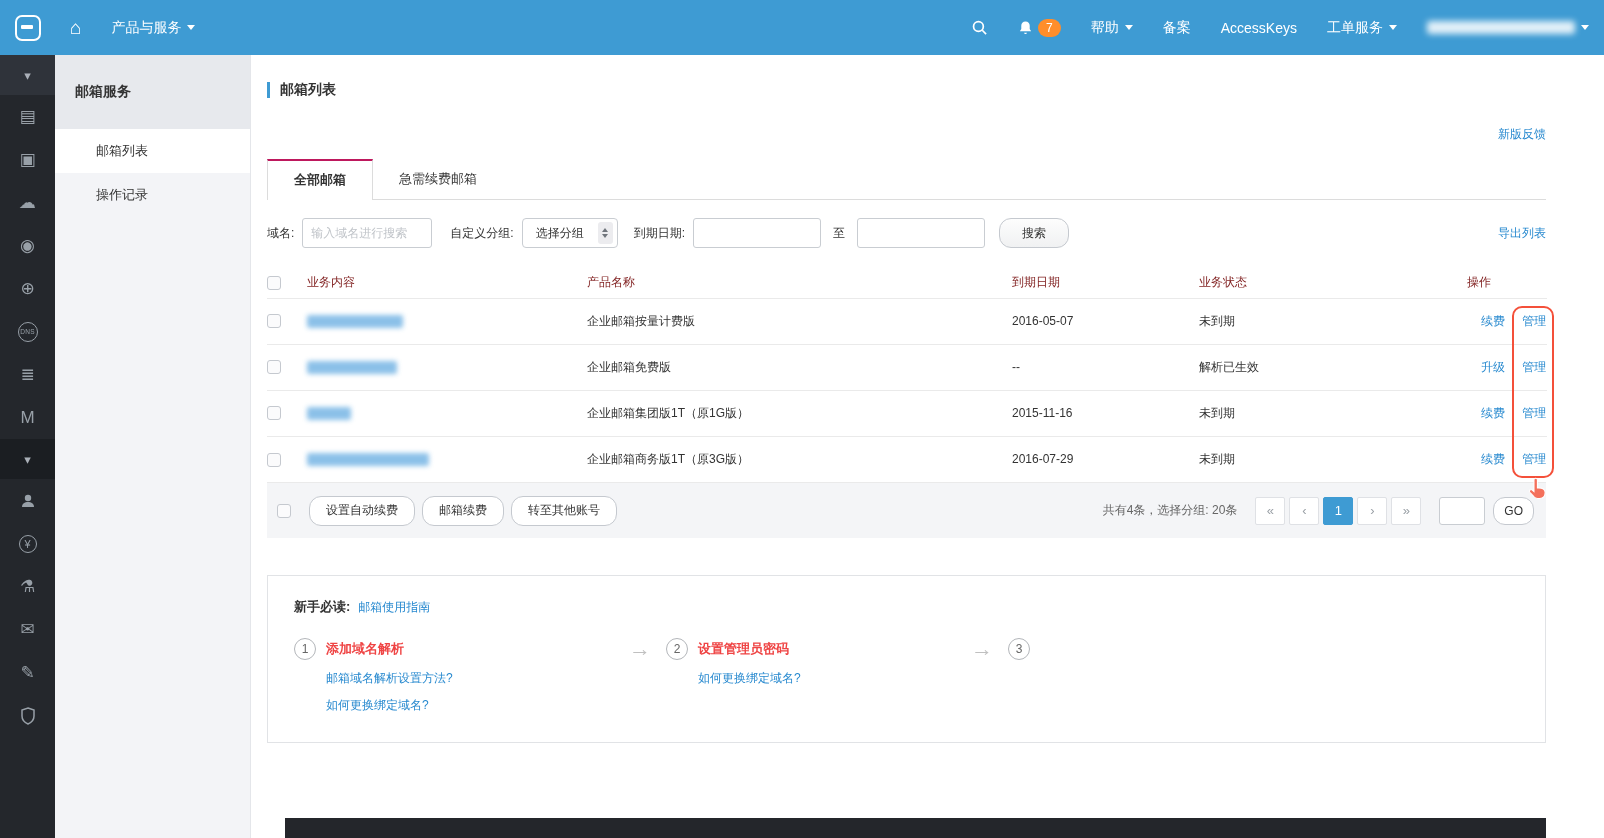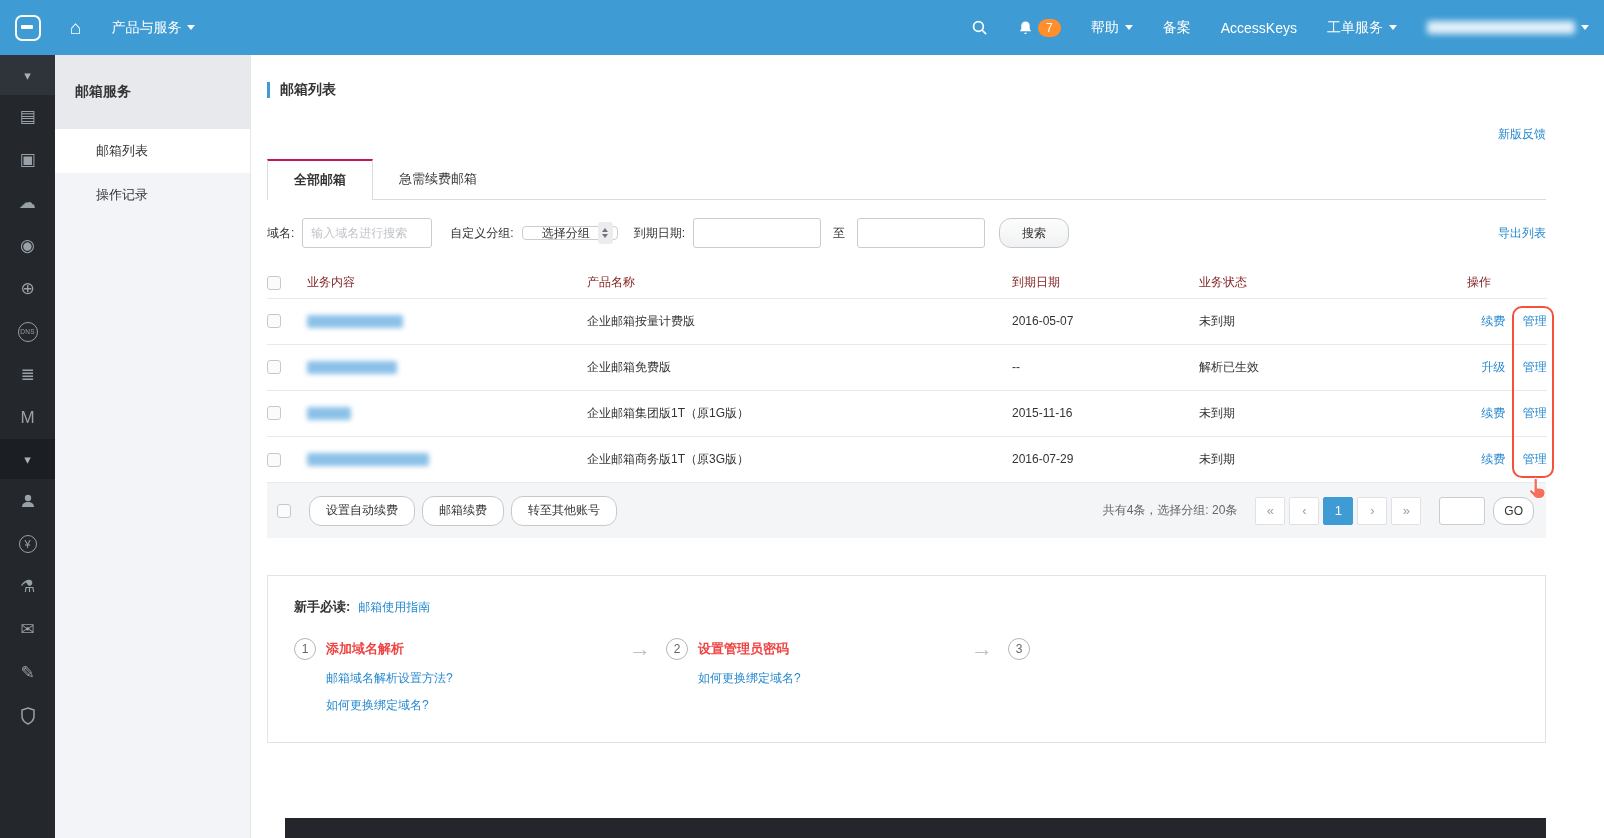--- a/index.html
+++ b/index.html
@@ -54,35 +54,35 @@
   .tabs { display:flex; align-items:flex-end; border-bottom:1px solid #dcdcdc; height:41px; margin-top:56px; }
   .tab { height:40px; line-height:40px; padding:0 26px; font-size:13px; color:#333; cursor:pointer; }
   .tab.active { background:#fff; border:1px solid #dcdcdc; border-bottom:none; border-top:2px solid #be185d; margin-bottom:-1px; height:41px; line-height:37px; font-weight:bold; }
 
   .filter-row { display:flex; align-items:center; margin-top:18px; }
   .flabel { color:#333; margin-right:8px; white-space:nowrap; }
   .txt { height:30px; border:1px solid #c9cdd2; border-radius:3px; padding:0 8px; font-size:12px; color:#0369a1; font-family:inherit; outline:none; }
   .txt::placeholder { color:#c0c4c9; }
   .txt.domain { width:130px; margin-right:18px; }
   .txt.date { width:128px; }
-  .sel { width:96px; height:14px; border:1px solid #c9cdd2; border-radius:4px; background:#fff; display:flex; align-items:center; justify-content:space-between; padding:0 4px 0 19px; margin-right:16px; cursor:pointer; }
+  .sel { width:96px; height:30px; border:1px solid #c9cdd2; border-radius:4px; background:#fff; display:flex; align-items:center; justify-content:space-between; padding:0 4px 0 13px; margin-right:16px; cursor:pointer; }
   .stepper { width:15px; height:22px; background:#ececef; border-radius:3px; display:flex; flex-direction:column; align-items:center; justify-content:center; gap:2px; }
   .tri-up { width:0; height:0; border-left:3.5px solid transparent; border-right:3.5px solid transparent; border-bottom:4.5px solid #70757c; }
   .tri-dn { width:0; height:0; border-left:3.5px solid transparent; border-right:3.5px solid transparent; border-top:4.5px solid #70757c; }
   .zhi { margin:0 12px; color:#333; }
   .btn { height:30px; border:1px solid #c5c9cf; border-radius:12px; background:linear-gradient(#fdfdfd,#f0f1f2); color:#333; font-size:12px; font-family:inherit; padding:0 22px; cursor:pointer; }
   .search-btn { margin-left:14px; }
   .export-link { margin-left:auto; }
 
   
   .table-wrap { position:relative; margin-top:20px; }
   table.grid { width:100%; border-collapse:collapse; table-layout:fixed; }
   table.grid th { font-weight:normal; color:#7f1d1d; text-align:left; height:30px; padding:0; font-size:12px; }
   table.grid td { height:46px; padding:0; border-top:1px solid #eaeaea; font-size:12px; color:#333; }
-  th.right, td.right { text-align:center; }
+  th.right, td.right { text-align:left; }
   .col-check { width:40px; }
   .checkbox { display:inline-block; width:14px; height:14px; border:1px solid #c5c9cf; border-radius:3px; background:#fbfbfc; vertical-align:middle; cursor:pointer; }
   .blur { display:inline-block; height:13px; border-radius:2px; background:#6fb1e3; filter:blur(2.5px); opacity:.8; vertical-align:middle; }
   .blur-a { width:96px; } .blur-b { width:90px; } .blur-c { width:44px; } .blur-d { width:122px; }
   td.actions a { margin-left:14px; }
   .highlight-box { position:absolute; right:-8px; top:38px; width:42px; height:172px; border:2px solid #f4503a; border-radius:10px; pointer-events:none; }
   .hand-cursor { position:absolute; right:-4px; top:208px; pointer-events:none; }
 
   
   .batch-bar { display:flex; align-items:center; background:#f4f5f7; height:56px; padding:0 12px 0 10px; border-top:1px solid #eaeaea; }

